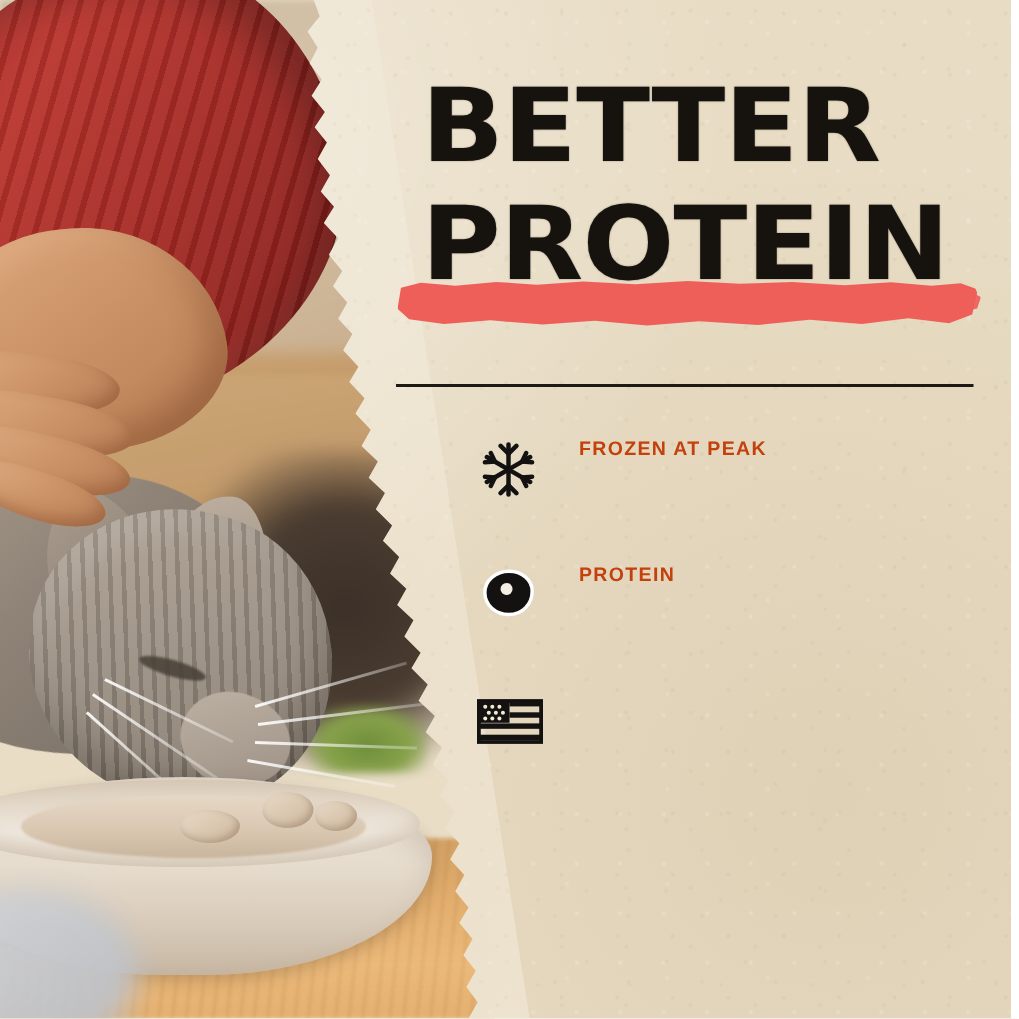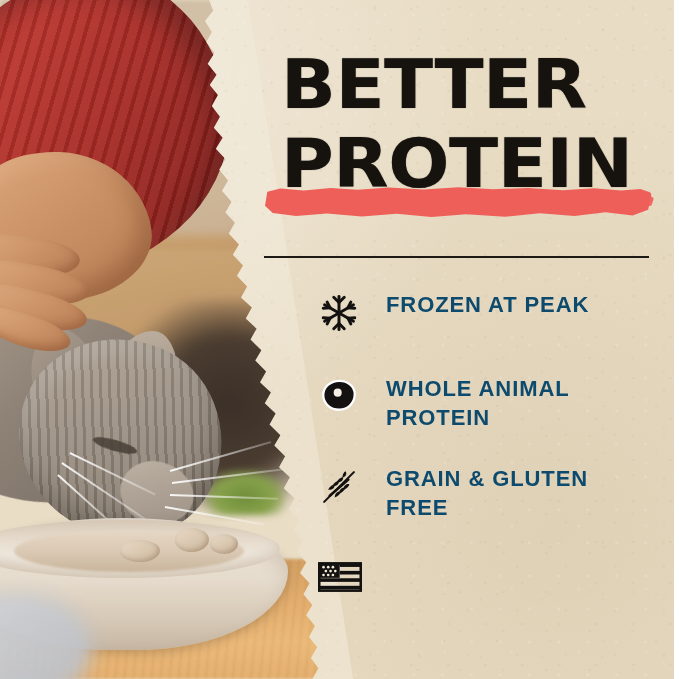--- a/index.html
+++ b/index.html
@@ -405,24 +405,24 @@
     min-width: 48px;
     height: 50px;
     display: flex;
     align-items: center;
     justify-content: flex-start;
     margin-top: 2px;
   }
   .feature-text {
     font-family: "Liberation Sans", sans-serif;
     font-weight: 700;
-    font-size: 22px;
+    font-size: 13px;
     line-height: 1.32;
     letter-spacing: 0.9px;
-    color: #0c4a6e;
+    color: #c2410c;
     padding-top: 4px;
     margin-left: 20px;
     text-transform: uppercase;
   }
   .feature-text .ln { display: block; }
   svg { display: block; }
 </style>
 </head>
 <body>
 
@@ -517,48 +517,24 @@
 
     <div class="feature">
       <div class="feature-icon">
         <svg width="42" height="42" viewBox="0 0 48 48" aria-hidden="true">
           <path d="M24.5 5.5c9.5 0 17.5 6.4 17.5 15.2 0 9.6-7.2 17.8-17.8 17.8C14.2 38.5 6 31.4 6 21.8 6 12.6 14.2 5.5 24.5 5.5z" fill="#141210" stroke="#ffffff" stroke-width="2.6"></path>
           <path d="M24.5 8.6c8 0 14.4 5.2 14.4 12.3 0 7.9-6 14.6-14.7 14.6-8.4 0-14.9-5.9-14.9-13.6 0-7.6 6.8-13.3 15.2-13.3z" fill="none" stroke="#e8dcc4" stroke-width="0"></path>
           <circle cx="22.5" cy="19" r="4.6" fill="#f4efe2"></circle>
         </svg>
       </div>
       <div class="feature-text">
-        <span class="ln">WHOLE ANIMAL</span>
         <span class="ln">PROTEIN</span>
       </div>
     </div>
 
-    <div class="feature">
-      <div class="feature-icon">
-        <svg width="42" height="42" viewBox="0 0 48 48" aria-hidden="true">
-          <g fill="#141210">
-            <rect x="8" y="23.2" width="31" height="2.9" rx="1.4" transform="rotate(-41 24 24)"></rect>
-            <g transform="rotate(-41 24 24)">
-              <path d="M25.5 18.2c4.2-1.8 7.8-1.2 9.6.6-2.4 2.6-6.3 3-9.6-.6z"></path>
-              <path d="M25.5 29.8c4.2 1.8 7.8 1.2 9.6-.6-2.4-2.6-6.3-3-9.6.6z"></path>
-              <path d="M19 18.2c4.2-1.8 7.8-1.2 9.6.6-2.4 2.6-6.3 3-9.6-.6z"></path>
-              <path d="M19 29.8c4.2 1.8 7.8 1.2 9.6-.6-2.4-2.6-6.3-3-9.6.6z"></path>
-              <path d="M12.5 18.2c4.2-1.8 7.8-1.2 9.6.6-2.4 2.6-6.3 3-9.6-.6z"></path>
-              <path d="M12.5 29.8c4.2 1.8 7.8 1.2 9.6-.6-2.4-2.6-6.3-3-9.6.6z"></path>
-              <path d="M34 18.4c2.6-2.9 5.6-3.6 7.4-3.1-.4 3-3 5.3-7.4 3.1z"></path>
-            </g>
-          </g>
-          <line x1="7" y1="41" x2="41" y2="7" stroke="#141210" stroke-width="2.4" stroke-linecap="round"></line>
-        </svg>
-      </div>
-      <div class="feature-text">
-        <span class="ln">GRAIN &amp; GLUTEN</span>
-        <span class="ln">FREE</span>
-      </div>
-    </div>
 
     <div class="feature">
       <div class="feature-icon">
         <svg width="44" height="32" viewBox="0 0 56 38" aria-hidden="true">
           <rect x="1.6" y="1.6" width="52.8" height="34.8" fill="none" stroke="#141210" stroke-width="3.2"></rect>
           <rect x="1.6" y="1.6" width="26" height="18.5" fill="#141210"></rect>
           <g fill="#f2ead8">
             <circle cx="7" cy="6.5" r="1.7"></circle>
               <circle cx="13" cy="6.5" r="1.7"></circle>
               <circle cx="19" cy="6.5" r="1.7"></circle>

